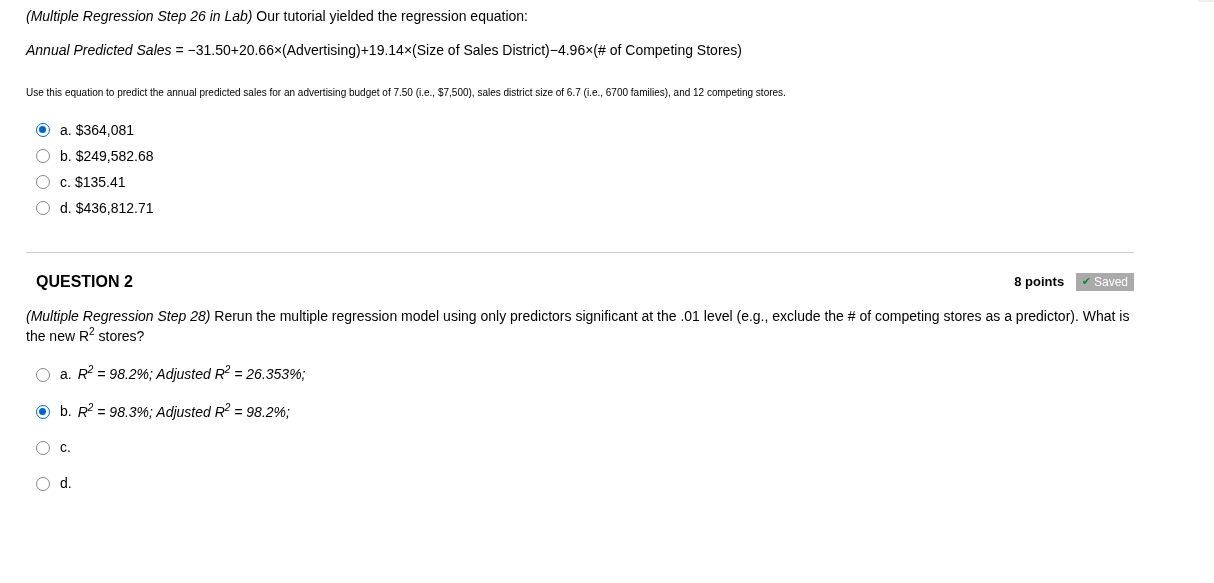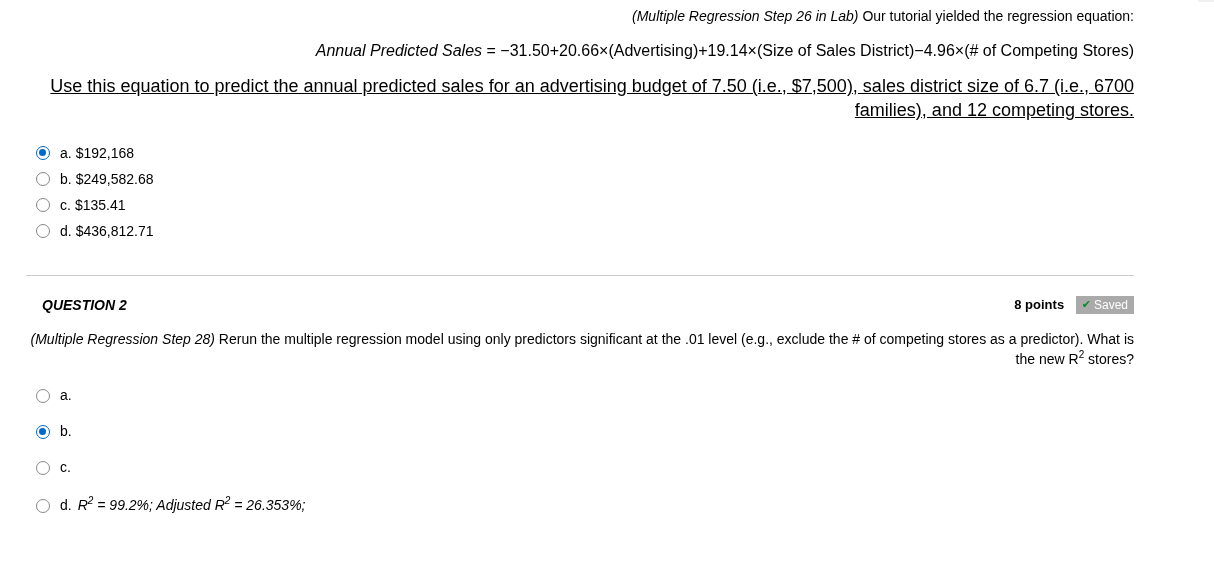--- a/index.html
+++ b/index.html
@@ -8,47 +8,46 @@
     font-size: 14px;
     color: #000;
     background: #fff;
     width: 1214px;
     height: 583px;
     position: relative;
   }
   .content-area {
     padding: 8px 26px 0 26px;
     width: 1160px;
-    text-align: right;
   }
   .q-prompt { font-style: normal; font-size: 14px; margin-bottom: 18px; }
   .q-ref { font-style: italic; }
   .equation {
     font-style: italic;
-    font-size: 16px;
-    margin-bottom: 14px;
+    font-size: 14px;
+    margin-bottom: 28px;
     white-space: nowrap;
   }
   .eq-num { font-style: normal; }
-  .instruction { font-size: 18px; margin-bottom: 22px; line-height: 1.35; max-width: 1130px; text-decoration: underline; }
+  .instruction { font-size: 10px; margin-bottom: 22px; line-height: 1.35; max-width: 1130px; }
   .options { margin-left: 10px; }
   .opt-row { display: flex; align-items: center; margin-bottom: 10px; font-size: 14px; }
   .radio {
     width: 14px; height: 14px; border: 1.5px solid #888; border-radius: 50%;
     margin-right: 10px; flex-shrink: 0; position: relative;
   }
   .radio.selected { border-color: #0066cc; }
   .radio.selected::after {
     content: ""; position: absolute; top: 2px; left: 2px;
     width: 7px; height: 7px; background: #0066cc; border-radius: 50%;
   }
   .opt-letter { margin-right: 4px; }
   hr.divider { border: none; border-top: 1px solid #ccc; margin: 36px 0 20px 0; }
   .q-header-row { display: flex; align-items: center; margin-bottom: 16px; }
-  .q-header { font-weight: bold; font-size: 14px; margin-left: 16px; flex: 0 0 auto; font-style: italic; }
+  .q-header { font-weight: bold; font-size: 16px; margin-left: 10px; flex: 0 0 auto; }
   .points-box { margin-left: auto; font-weight: bold; font-size: 13px; }
   .saved-badge {
     display: inline-flex; align-items: center; background: #aaa; color: #fff;
     font-size: 12px; padding: 2px 6px; margin-left: 8px;
     font-weight: normal;
   }
   .saved-badge .check { color: #0d8a2e; margin-right: 3px; font-size: 11px; }
   .q2-options .opt-row { margin-bottom: 20px; align-items: flex-end; }
   .q2-options .opt-letter { margin-right: 6px; }
   .formula { font-style: italic; }
@@ -73,21 +72,21 @@
   <div class="equation">
     <span>Annual Predicted Sales </span><span class="eq-num">= </span><span class="eq-num"> <span>−31.50+20.66×(Advertising)+19.14×(Size of Sales District)−4.96×(# of Competing Stores)</span></span>
   </div>
 
   <div class="instruction">Use this equation to predict the annual predicted sales for an advertising budget of 7.50 (i.e., $7,500), sales district size of 6.7 (i.e., 6700 families), and 12 competing stores.</div>
 
   <div class="options">
     <div class="opt-row">
       <span class="radio selected"></span>
       <span class="opt-letter">a.</span>
-      <span>$192,168</span>
+      <span>$364,081</span>
     </div>
     <div class="opt-row">
       <span class="radio"></span>
       <span class="opt-letter">b.</span>
       <span>$249,582.68</span>
     </div>
     <div class="opt-row">
       <span class="radio"></span>
       <span class="opt-letter">c.</span>
       <span>$135.41</span>
@@ -113,29 +112,30 @@
   </div>
 
   <div class="q-prompt" style="max-width:1120px; line-height:1.35;">
     <span class="q-ref">(Multiple Regression Step 28)</span><span> Rerun the multiple regression model using only predictors significant at the .01 level (e.g., exclude the # of competing stores as a predictor). What is the new R</span><sup>2</sup><span> stores?</span>
   </div>
 
   <div class="options q2-options">
     <div class="opt-row">
       <span class="radio"></span>
       <span class="opt-letter">a.</span>
+      <span class="formula"><span class="r2">R</span><sup>2</sup> = <span>98.2%</span>; <span>Adjusted R</span><sup>2</sup> = <span>26.353%</span>;</span>
     </div>
     <div class="opt-row">
       <span class="radio selected"></span>
       <span class="opt-letter">b.</span>
+      <span class="formula"><span class="r2">R</span><sup>2</sup> = <span>98.3%</span>; <span>Adjusted R</span><sup>2</sup> = <span>98.2%</span>;</span>
     </div>
     <div class="opt-row">
       <span class="radio"></span>
       <span class="opt-letter">c.</span>
     </div>
     <div class="opt-row">
       <span class="radio"></span>
       <span class="opt-letter">d.</span>
-      <span class="formula"><span class="r2">R</span><sup>2</sup> = <span>99.2%</span>; <span>Adjusted R</span><sup>2</sup> = <span>26.353%</span>;</span>
     </div>
   </div>
 
 </div>
 
 </body></html>

